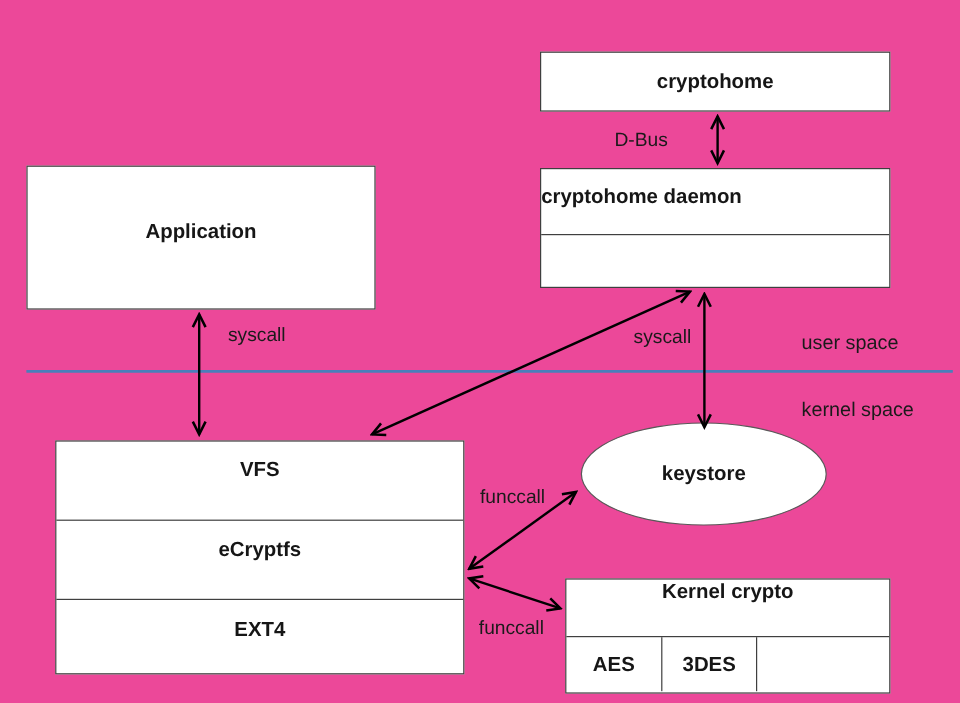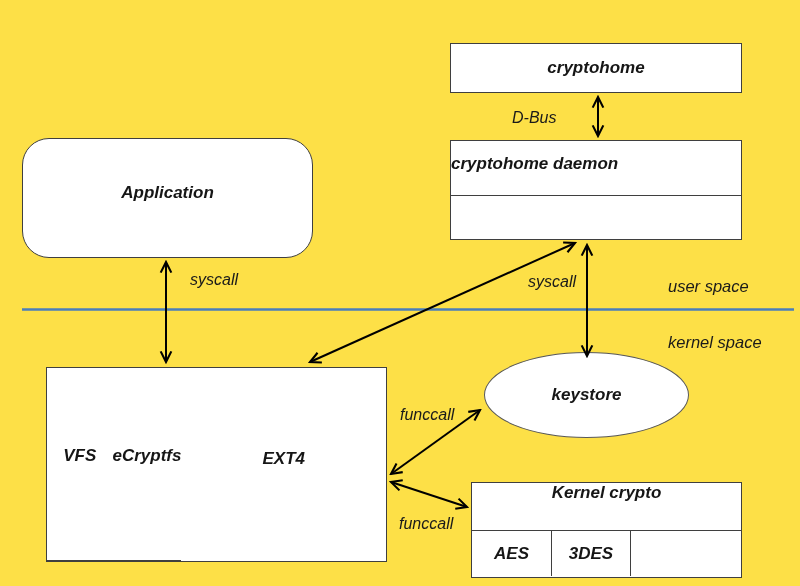--- a/index.html
+++ b/index.html
@@ -5,23 +5,22 @@
   html, body {
     margin: 0;
     padding: 0;
     background: #ffffff;
     font-family: "Liberation Sans", "DejaVu Sans", sans-serif;
   }
   #stage {
     position: relative;
     width: 800px;
     height: 586px;
-    background: #fde047;
+    background: #ec4899;
     overflow: hidden;
-    font-style: italic;
   }
   .box {
     position: absolute;
     box-sizing: border-box;
     border: 1.5px solid #3f3f3f;
     background: #ffffff;
     color: #161616;
     z-index: 2;
   }
   .node-label {
@@ -143,33 +142,33 @@
   </div>
 
   <div class="edge-label" style="left:512px; top:109px;">D-Bus</div>
 
   <div class="box" style="left:450px; top:140px; width:292px; height:100px;">
     <div class="daemon-header">
       <span class="node-label">cryptohome daemon</span>
     </div>
   </div>
 
-  <div class="box center-flex" style="left:22px; top:138px; width:291px; height:120px; padding-bottom:10px;border-radius:27px;">
+  <div class="box center-flex" style="left:22px; top:138px; width:291px; height:120px; padding-bottom:10px;">
     <span class="node-label">Application</span>
   </div>
 
   <div class="edge-label" style="left:190px; top:271px;">syscall</div>
   <div class="edge-label" style="left:528px; top:273px;">syscall</div>
   <div class="edge-label" style="left:400px; top:406px;">funccall</div>
   <div class="edge-label" style="left:399px; top:515px;">funccall</div>
 
   <div class="region-label" style="left:668px; top:277px;">user space</div>
   <div class="region-label" style="left:668px; top:333px;">kernel space</div>
 
-  <div class="box" style="left:46px; top:367px; width:341px; height:195px; display:flex; ">
+  <div class="box" style="left:46px; top:367px; width:341px; height:195px; display:flex; flex-direction:column;">
     <div class="stack-row bordered" style="flex:0 0 65.5px;">
       <span class="node-label">VFS</span>
     </div>
     <div class="stack-row bordered" style="flex:0 0 66.5px;">
       <span class="node-label">eCryptfs</span>
     </div>
     <div class="stack-row" style="flex:1; padding-bottom:12px;">
       <span class="node-label">EXT4</span>
     </div>
   </div>

